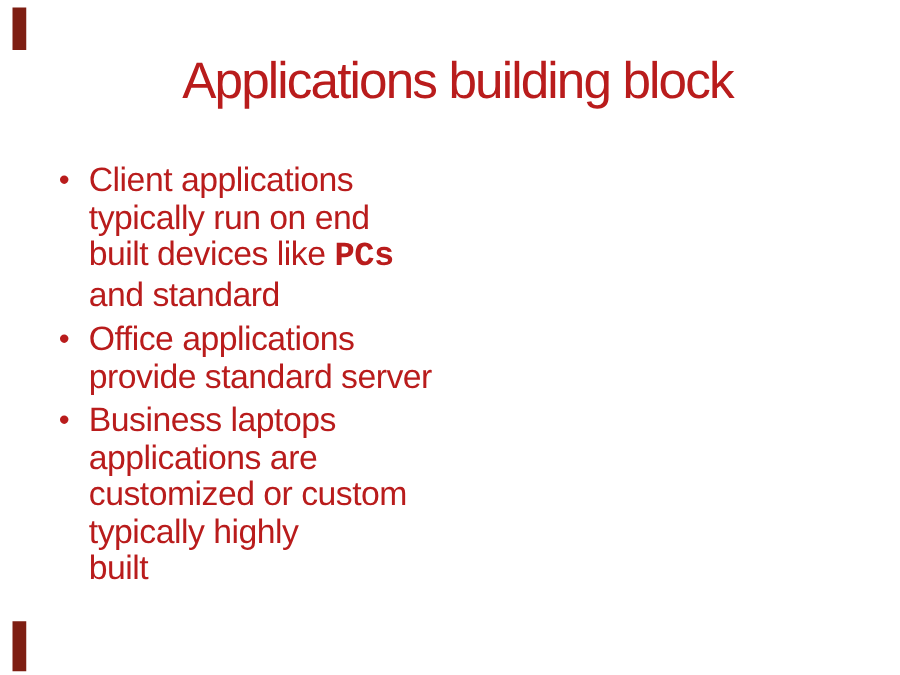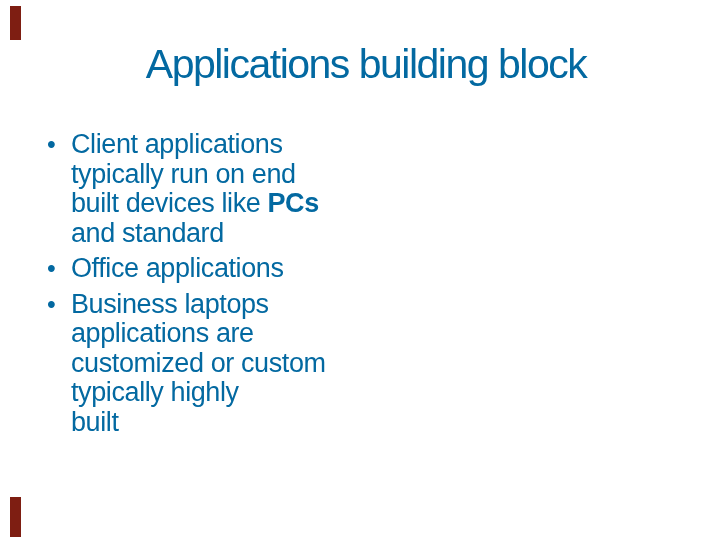--- a/index.html
+++ b/index.html
@@ -7,21 +7,21 @@
     padding: 0;
     background: #ffffff;
   }
   .slide {
     position: relative;
     width: 720px;
     height: 540px;
     background: #ffffff;
     overflow: hidden;
     font-family: "Liberation Sans", sans-serif;
-    color: #0369a1;
+    color: #b91c1c;
   }
   .accent {
     position: absolute;
     left: 10px;
     width: 11px;
     background: #7E1E12;
   }
   .accent-top {
     top: 6px;
     height: 34px;
@@ -66,20 +66,21 @@
     top: 0;
     width: 20px;
     font-size: 25px;
     line-height: 29.5px;
   }
   .line {
     white-space: nowrap;
   }
   .em {
     font-weight: bold;
+    font-family: Liberation Mono, monospace;
   }
 </style>
 </head>
 <body>
 
 <div class="slide">
 
   <div class="accent accent-top" style="background: rgb(126, 30, 18);"></div>
   <div class="accent accent-bottom" style="background: rgb(126, 30, 18);"></div>
 
@@ -91,20 +92,21 @@
       <span class="bullet">•</span>
       <div class="line">Client applications</div>
       <div class="line">typically run on end</div>
       <div class="line"><span>built devices like </span><span class="em">PCs</span></div>
       <div class="line">and standard</div>
     </div>
 
     <div class="item">
       <span class="bullet">•</span>
       <div class="line">Office applications</div>
+      <div class="line">provide standard server</div>
     </div>
 
     <div class="item">
       <span class="bullet">•</span>
       <div class="line">Business laptops</div>
       <div class="line">applications are</div>
       <div class="line">customized or custom</div>
       <div class="line">typically highly</div>
       <div class="line">built</div>
     </div>

